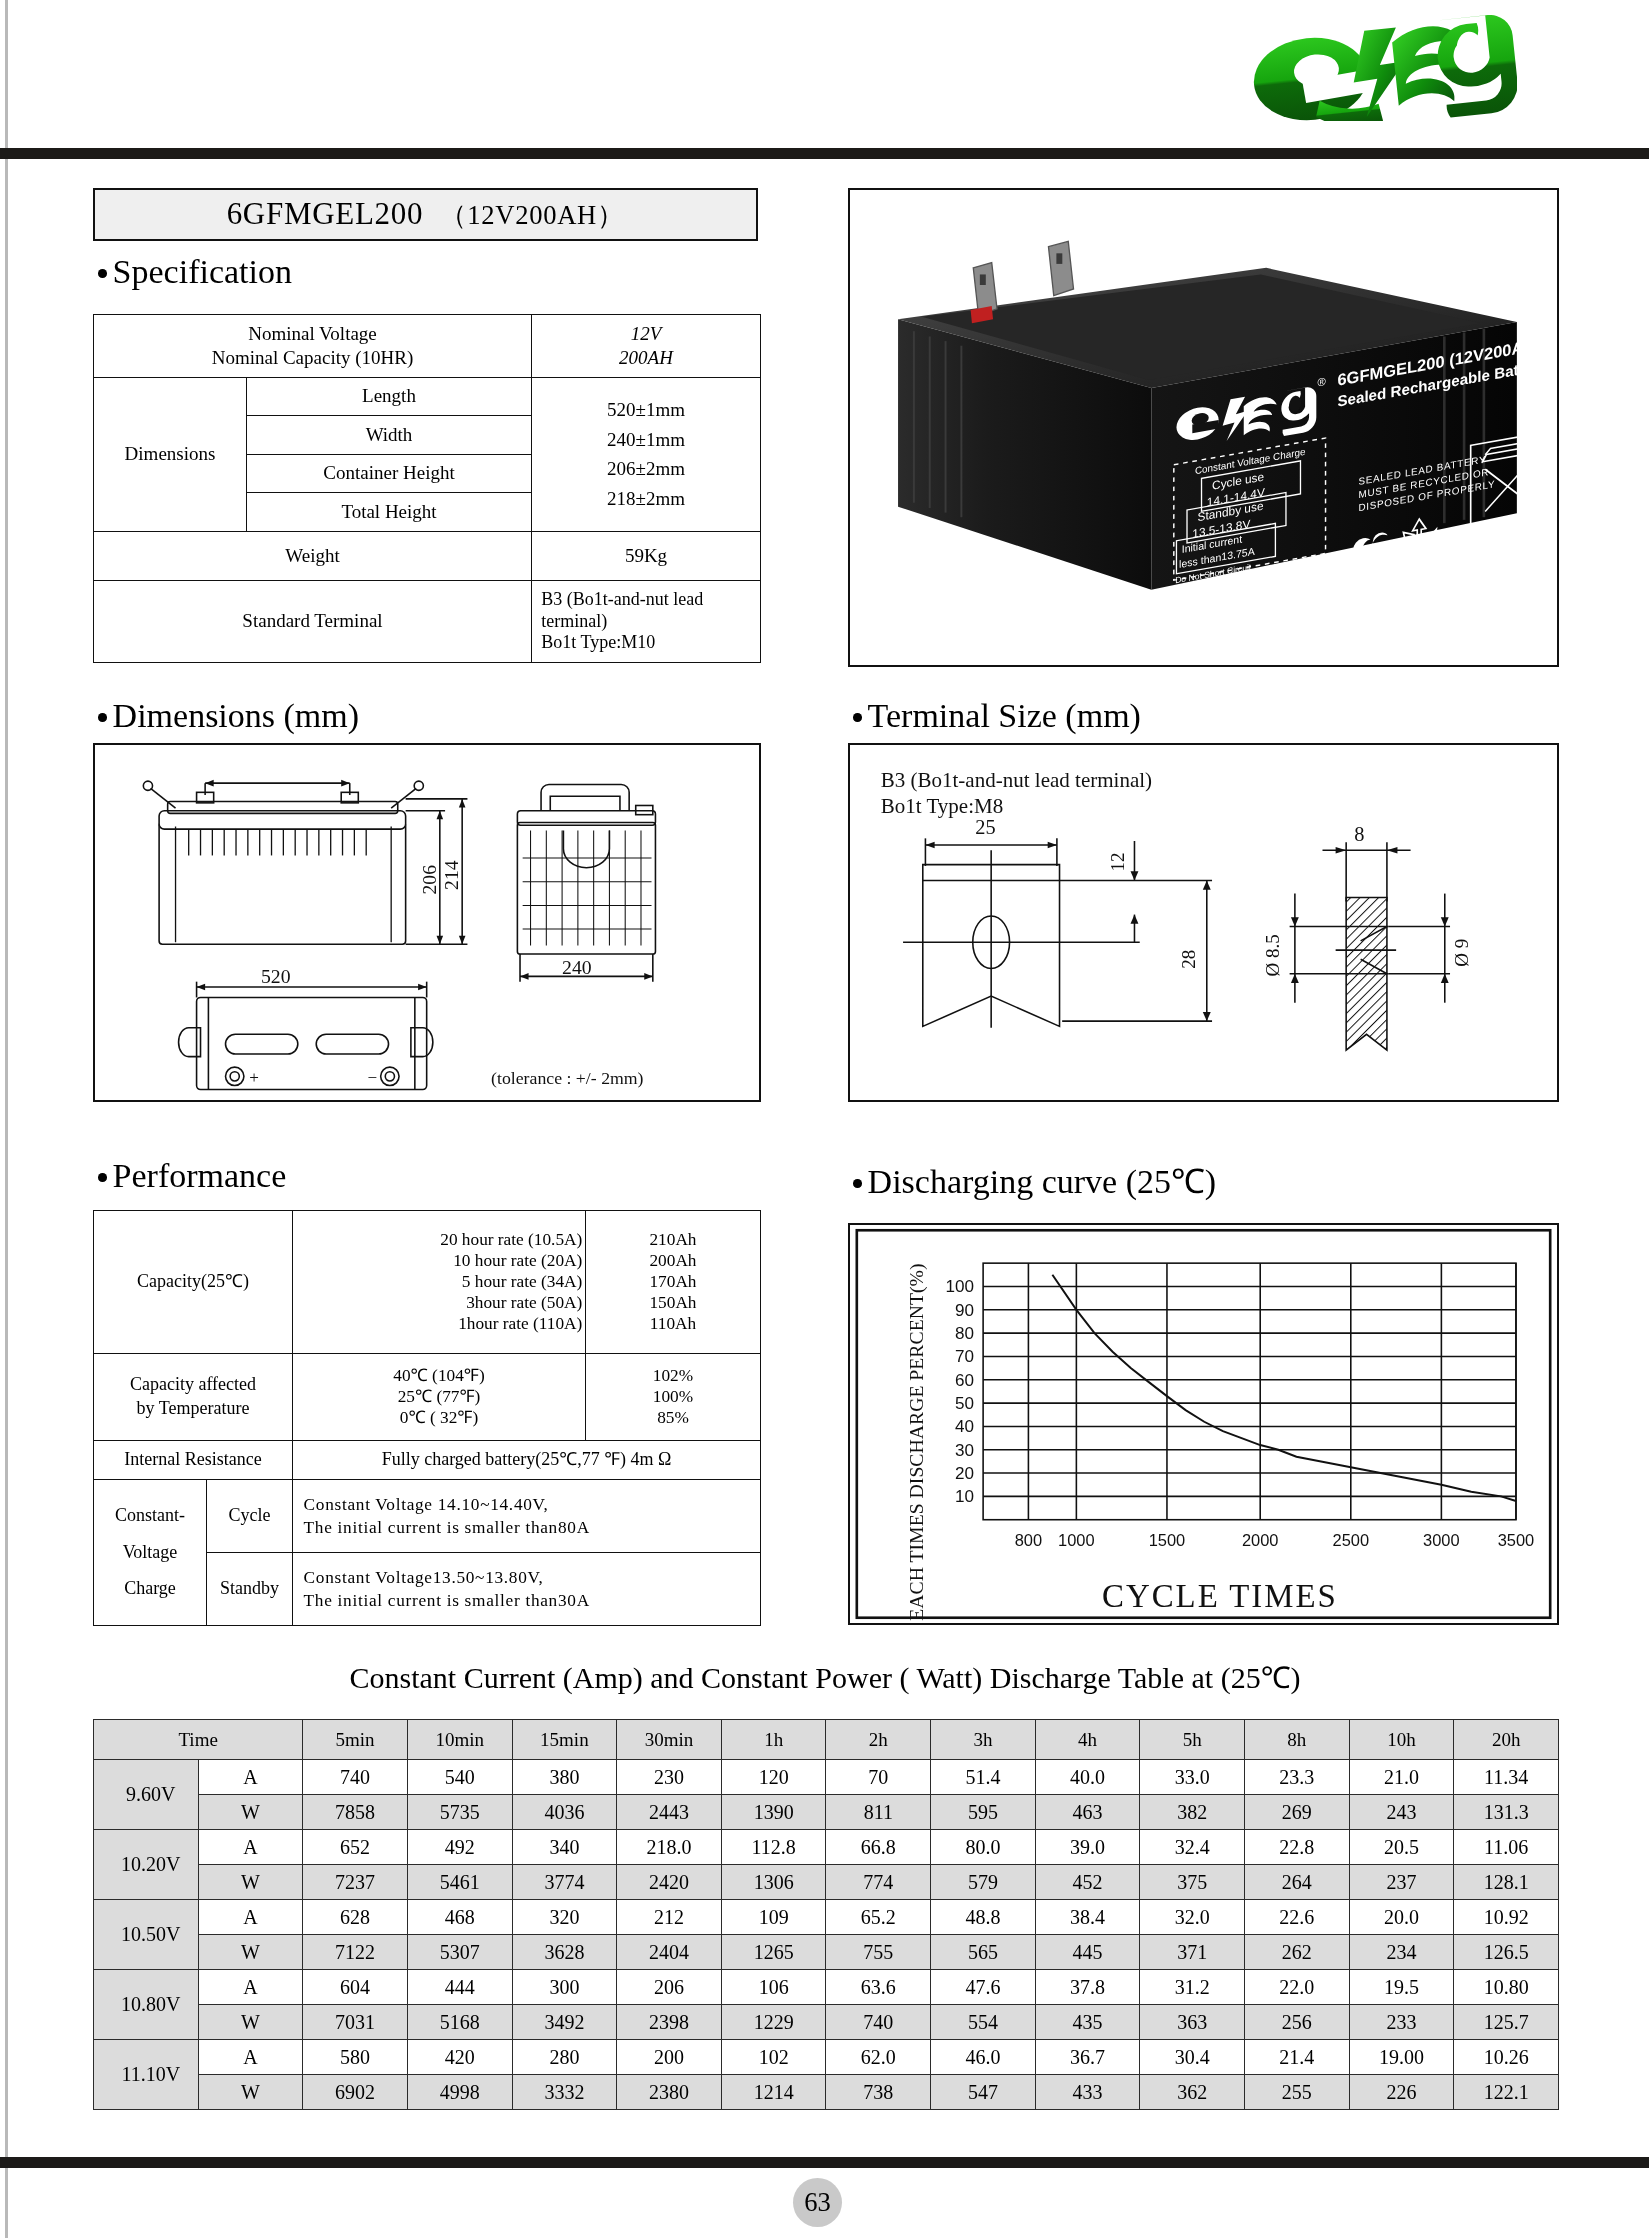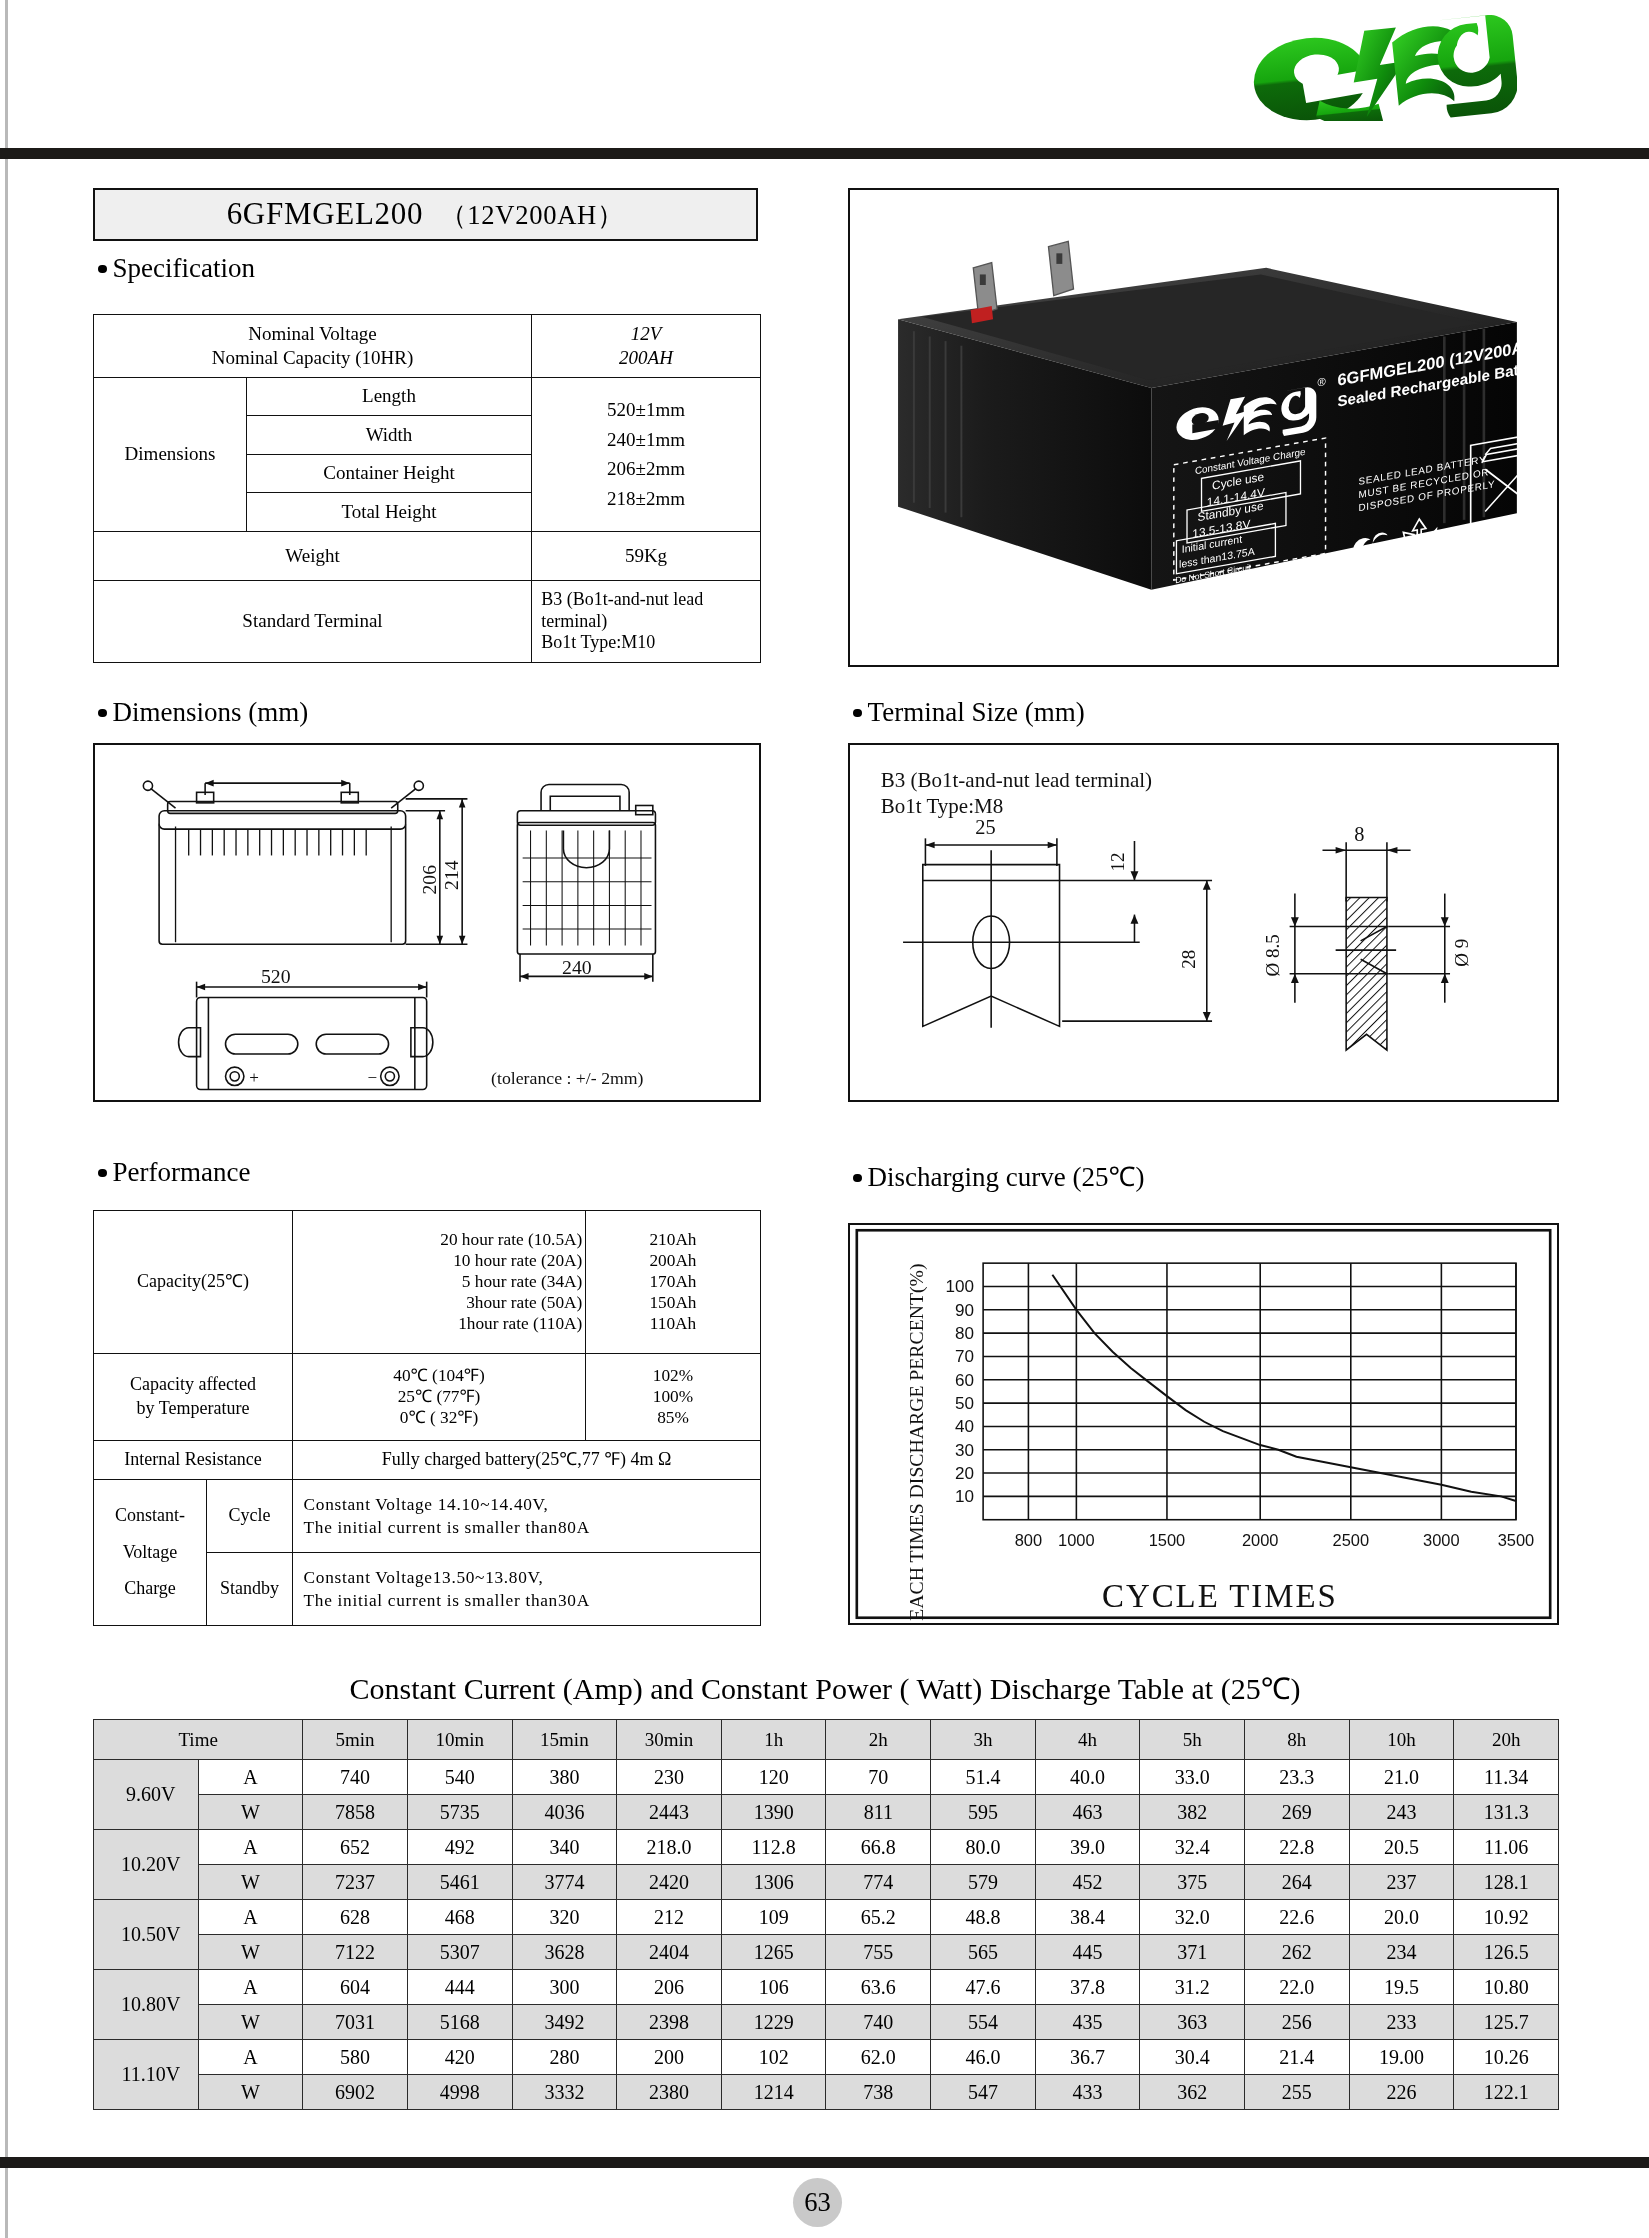--- a/index.html
+++ b/index.html
@@ -25,21 +25,21 @@
   
   #model-box {
     position:absolute; left:93px; top:188px; width:665px; height:53px;
     border:2px solid #111; background:#efefef;
     display:flex; align-items:center; justify-content:center;
   }
   #model-box .mt { font-size:31px; letter-spacing:0.7px; white-space:nowrap; }
   #model-box .mt .sub { font-size:26.6px; }
 
   
-  .sec-head { position:absolute; font-size:27px; white-space:nowrap; }
+  .sec-head { position:absolute; font-size:34px; white-space:nowrap; }
   .sec-head .dot {
     display:inline-block; width:8.6px; height:8.6px; border-radius:50%;
     background:#000; vertical-align:middle; margin-right:6px; margin-bottom:4px;
   }
 
   
   table.grid { border-collapse:collapse; width:100%; height:100%; }
   table.grid td { border:1.3px solid #111; text-align:center; vertical-align:middle; padding:1.3px 2.7px; }
 
   
@@ -62,21 +62,21 @@
   #perf-tbl .rates { text-align:right; padding-left:12px; font-size:17.3px; line-height:1.22; }
   #perf-tbl .vals  { font-size:17.3px; line-height:1.22; }
   #perf-tbl .big   { font-size:18px; }
   #perf-tbl .spaced{ font-size:17.3px; letter-spacing:0.7px; line-height:1.35; text-align:left; padding-left:10.6px;}
 
   
   #chart-panel { position:absolute; left:848px; top:1223px; width:711px; height:402px; border:2px solid #111; background:#fff; overflow:hidden; }
   #chart-panel svg { width:100%; height:100%; display:block; }
 
   
-  #dis-title { position:absolute; left:0; top:1656px; width:1650px; text-align:center; font-size:30px; white-space:nowrap;margin-top:11px; }
+  #dis-title { position:absolute; left:0; top:1656px; width:1650px; text-align:center; font-size:30px; white-space:nowrap; }
   #dis-tbl { position:absolute; left:93px; top:1719px; width:1466px; }
   #dis-tbl table { border-collapse:collapse; width:100%; table-layout:fixed; }
   #dis-tbl td { border:1.3px solid #2b2b2b; text-align:center; font-size:20px; height:35px; }
   #dis-tbl thead td { background:#dcdcdc; font-size:19px; height:40px; }
   #dis-tbl td.volt { background:#dcdcdc; font-size:20px; width:106px;padding-left:11px; }
   #dis-tbl td.aw   { width:57px; font-size:20px; }
   #dis-tbl tr.wrow td { background:#dcdcdc; }
   #dis-tbl tr.arow td { background:#ffffff; }
   #dis-tbl tr.arow td.volt { background:#dcdcdc; }
 

